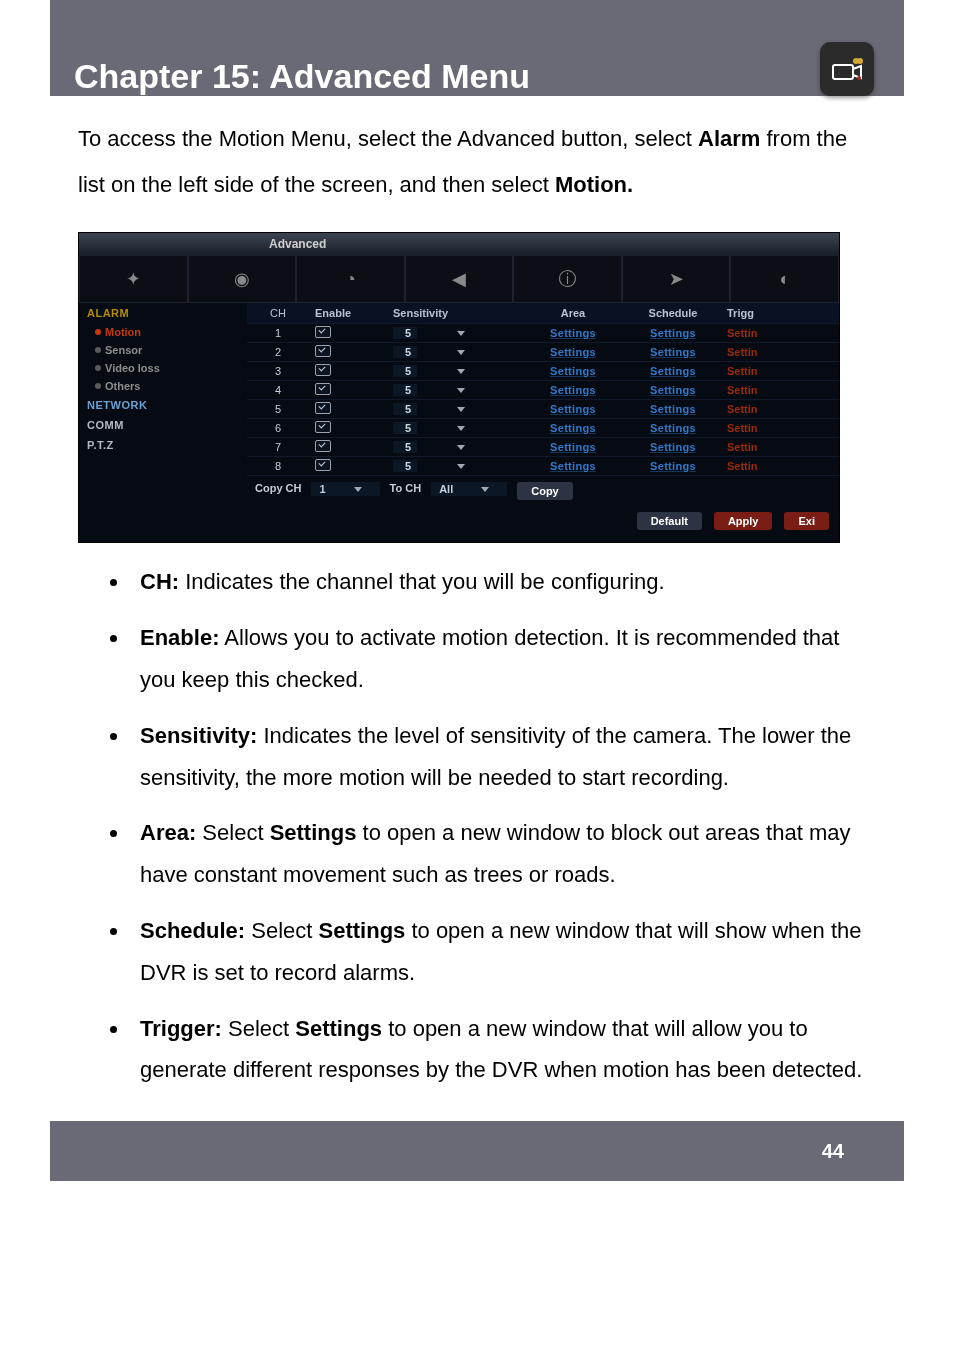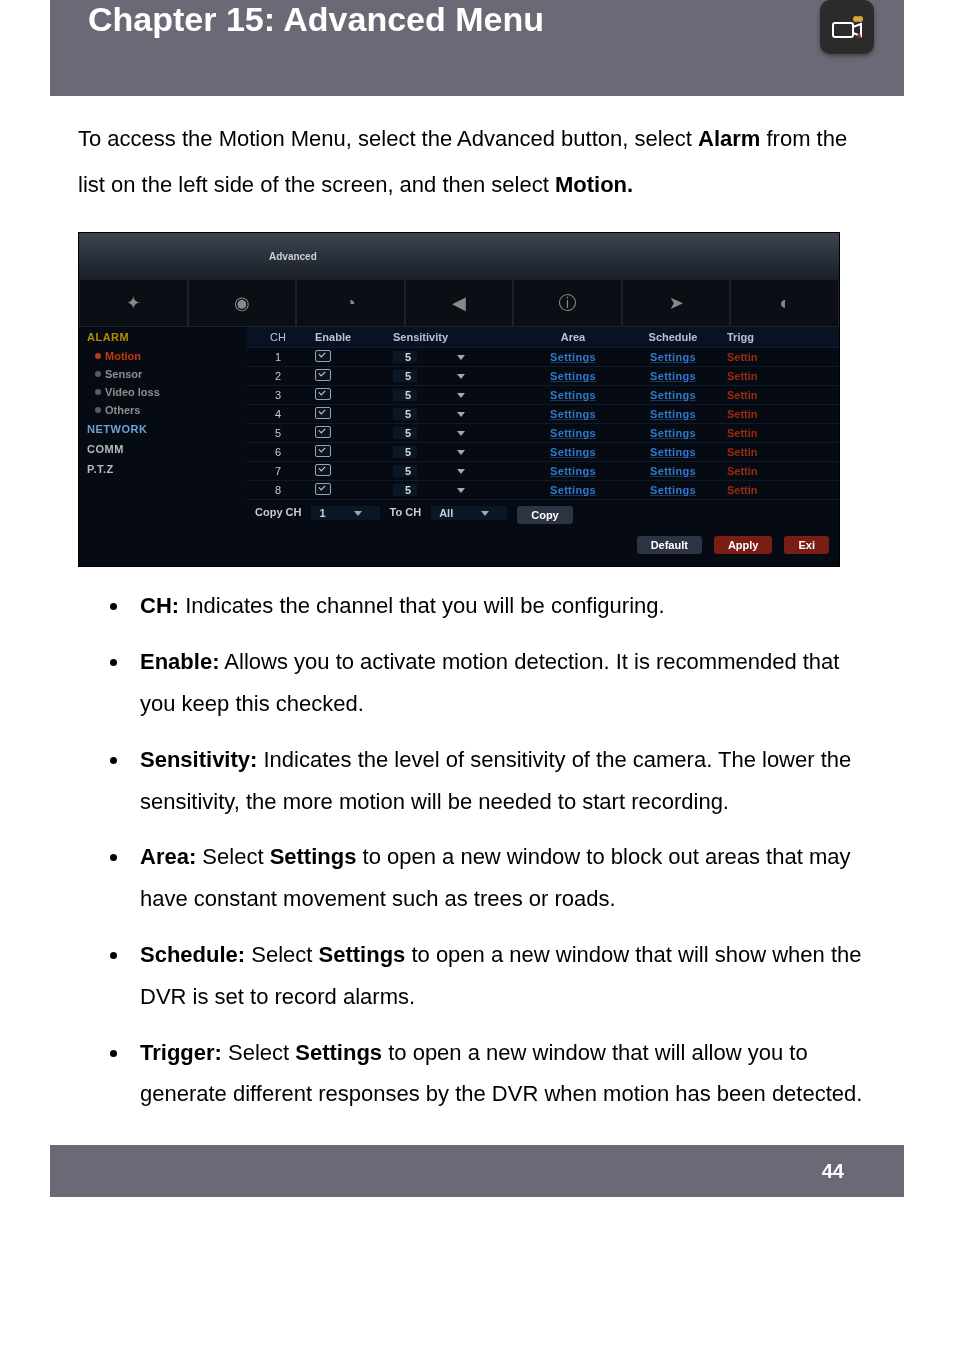--- a/index.html
+++ b/index.html
@@ -13,23 +13,23 @@
   .page {
     width: 954px;
     min-height: 1352px;
     position: relative;
     box-sizing: border-box;
   }
   .top-header {
     background: #6a6a76;
     height: 96px;
     display: flex;
-    align-items: flex-start;
+    align-items: flex-end;
     justify-content: space-between;
-    padding: 0 30px 0 38px;
+    padding: 0 30px 0 24px;
     box-sizing: border-box;
     margin: 0 50px;
     gap: 48px;
   }
   .top-header h1 {
     color: #fff;
     font-size: 34px;
     font-weight: bold;
     margin: 0;
   }
@@ -62,25 +62,25 @@
 
   
   .shot {
     width: 760px;
     margin: 0 0 18px 0;
     background: linear-gradient(#2a2d34,#05070c);
     border: 1px solid #000;
     font-family: Arial, sans-serif;
   }
   .shot-top {
-    height: 46px;
+    height: 22px;
     background: linear-gradient(#3b4551,#1a1f28);
     color: #cfcfcf;
     font-weight: bold;
-    font-size: 10px;
+    font-size: 12px;
     padding-left: 190px;
     display: flex;
     align-items: center;
   }
   .shot-icons {
     display: flex;
     background: #0b0e14;
   }
   .shot-icons .ic {
     flex: 1;
@@ -183,21 +183,21 @@
   .ui-btn.red  { background:#7a1d14; }
 
   
   .bullets { padding-left: 52px; }
   .bullets li { font-size:22px; line-height:1.9; margin-bottom:14px; padding-left:10px;}
   .bullets li::marker { font-size:22px; }
   .bullets b { font-weight: bold; }
 
   .footbar {
     background:#6a6a76;
-    height:52px;
+    height:60px;
     margin: 30px 50px 0 50px;
     display:flex; align-items:center; justify-content:flex-end;
     padding-right:60px;
     color:#fff; font-weight:bold; font-size:20px;
   }
 </style>
 </head>
 <body>
 
 <div class="page">

